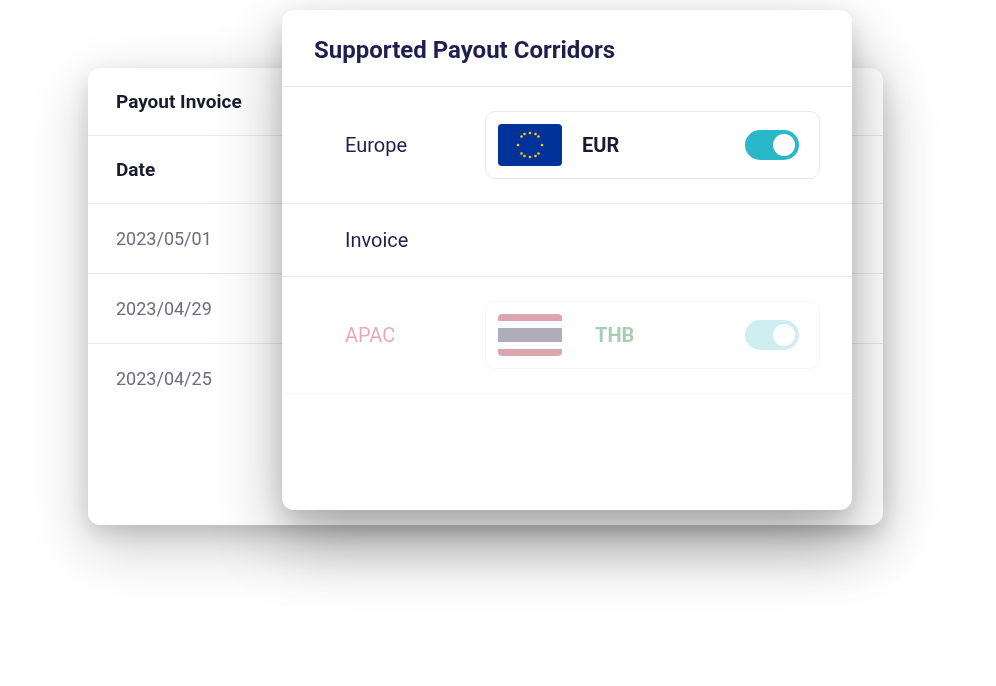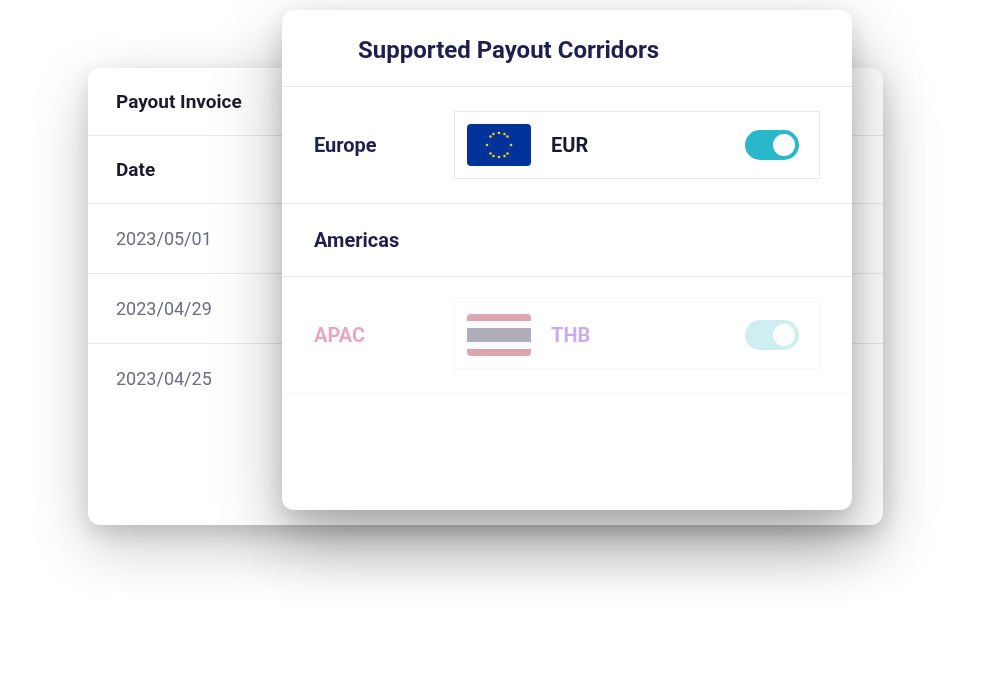--- a/index.html
+++ b/index.html
@@ -60,40 +60,40 @@
       overflow: hidden;
     }
     .front-header {
       padding: 26px 32px 22px;
       border-bottom: 1px solid #e8e8ec;
     }
     .front-title {
       font-size: 24px;
       font-weight: 700;
       color: #1f1f4d;
-      margin-left: 44px;
     }
     .corridor-row {
       display: flex;
       align-items: center;
       padding: 24px 32px;
       border-bottom: 1px solid #e8e8ec;
     }
     .region-label {
       font-size: 20px;
-      font-weight: 700;
+      font-weight: 400;
       color: #1f1f4d;
       width: 140px;
       flex-shrink: 0;
+      margin-left: 31px;
     }
     .currency-box {
       display: flex;
       align-items: center;
       border: 1px solid #e8e8ec;
-      border-radius: 0;
+      border-radius: 10px;
       padding: 12px 20px 12px 12px;
       flex: 1;
       gap: 20px;
     }
     .flag {
       width: 64px;
       height: 42px;
       border-radius: 4px;
       flex-shrink: 0;
       overflow: hidden;
@@ -123,21 +123,22 @@
       background: #fff;
       border-radius: 50%;
     }
     .fade-row {
       opacity: 0.38;
     }
     .fade-row .region-label {
       color: #be185d;
     }
     .fade-row .currency-code {
-      color: #6d28d9;
+      color: #15803d;
+      margin-left: 13px;
     }
     .fade-row .toggle {
       background: #7fd4de;
     }
 
     
     .flag-eu {
       background: #003399;
       display: flex;
       align-items: center;
@@ -210,21 +211,21 @@
               <circle cx="21.5" cy="27" r="1.3"></circle>
           </g>
         </svg>
       </div>
       <div class="currency-code">EUR</div>
       <div class="toggle"></div>
     </div>
   </div>
 
   <div class="corridor-row">
-    <div class="region-label">Americas</div>
+    <div class="region-label">Invoice</div>
   </div>
 
   <div class="corridor-row fade-row">
     <div class="region-label">APAC</div>
     <div class="currency-box">
       <div class="flag flag-th">
         <div class="s-r"></div>
           <div class="s-w"></div>
           <div class="s-b"></div>
           <div class="s-w"></div>

